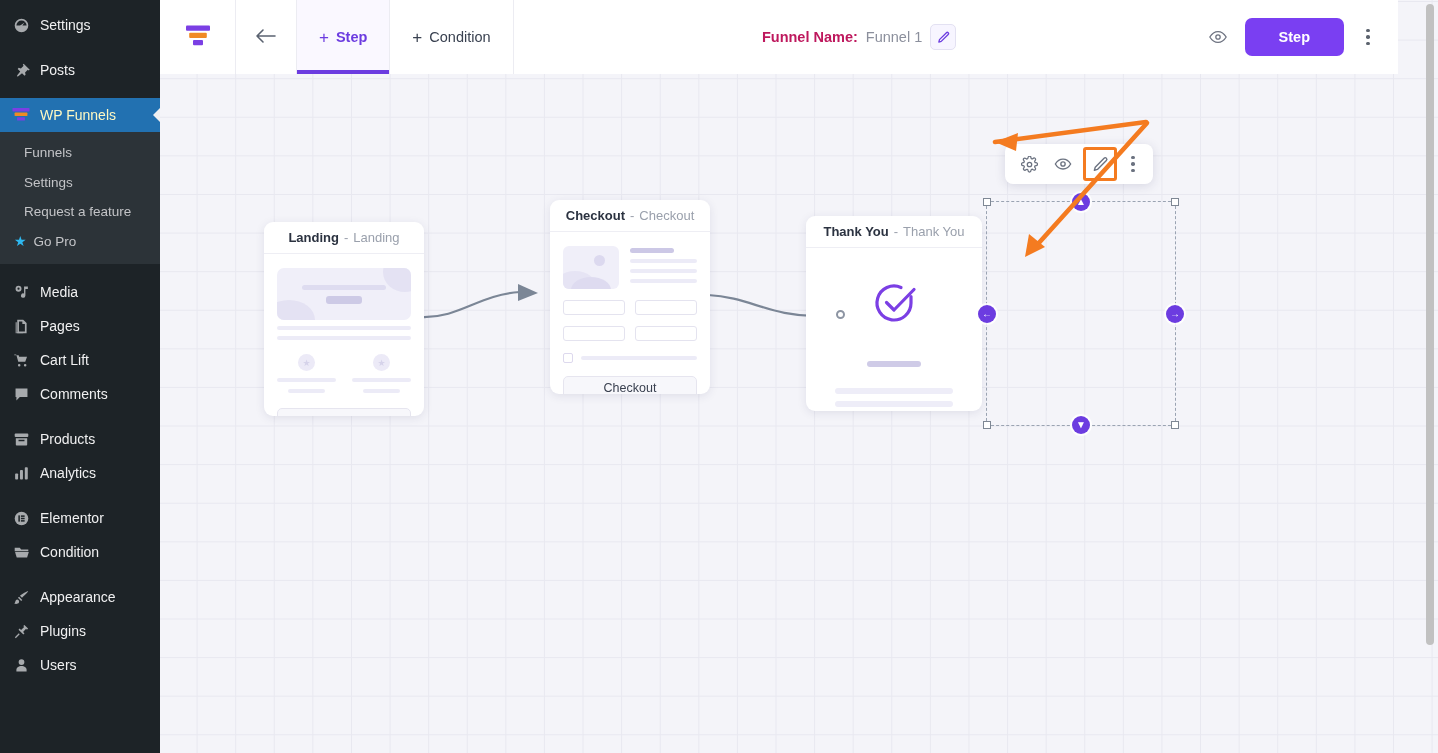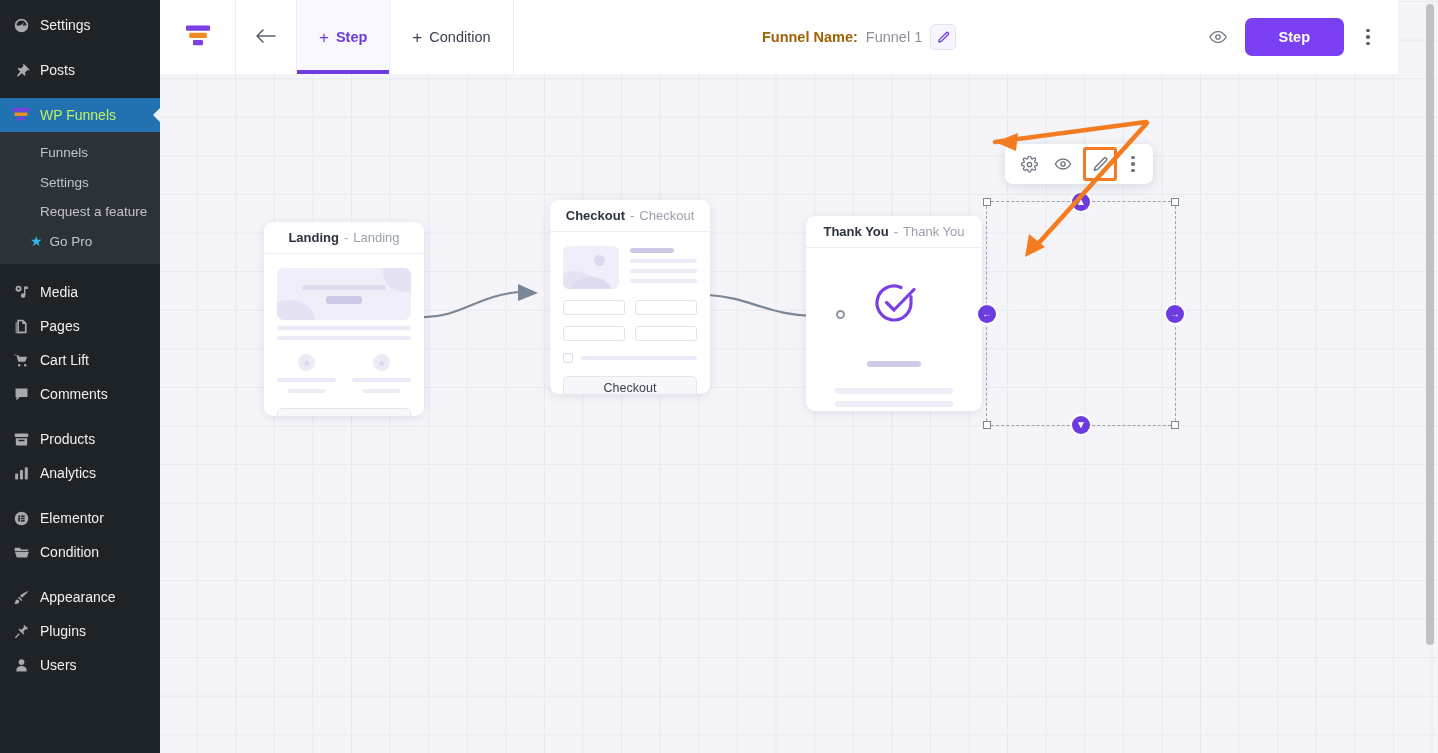--- a/index.html
+++ b/index.html
@@ -19,32 +19,32 @@
   }
   .wp-item {
     display: flex; align-items: center; gap: 9px;
     height: 34px; padding: 0 10px 0 11px;
     font-size: 14px; color: #f0f0f1; line-height: 1;
     cursor: pointer; position: relative;
   }
   .wp-item .ico { width: 20px; height: 20px; flex: 0 0 20px;
     display: flex; align-items: center; justify-content: center; color: #a7aaad; }
   .wp-item .ico svg { display: block; }
-  .wp-item.current { background: #2271b1; color: #bef264; }
+  .wp-item.current { background: #2271b1; color: #fef9c3; }
   .wp-item.current .ico { color: #fff; }
   .wp-item.current:after {
     content: ""; position: absolute; right: -1px; top: 50%;
     transform: translateY(-50%);
     border: 8px solid transparent; border-right-color: #f0f0f1;
   }
   .wp-gap { height: 11px; }
   #submenu { background: #2c3338; padding: 6px 0 8px 0; }
   .wp-sub {
     display: block; padding: 5px 0 5px 24px;
-    font-size: 13.5px; color: #c3c4c7; cursor: pointer; line-height: 1.45; margin-left: 16px;
+    font-size: 13.5px; color: #c3c4c7; cursor: pointer; line-height: 1.45;
   }
   .wp-sub.gopro { display: flex; align-items: center; gap: 7px; padding-left: 14px; }
   .star { color: #2eb8f0; font-size: 14px; line-height: 1; }
 
   
   #stage { position: relative; flex: 1; height: 753px; overflow: hidden; background: #f4f4f9; }
   #grid {
     position: absolute; inset: 0;
     background-image:
       linear-gradient(to right, #e8e8f0 1px, transparent 1px),
@@ -68,21 +68,21 @@
   }
   #back-btn { padding: 0 19px; color: #5a6270; }
   .tb-btn.active { color: #6c3ce0; background: #faf8ff; font-weight: 700; }
   .tb-btn.active:after {
     content: ""; position: absolute; left: 0; right: 0; bottom: 0; height: 4px;
     background: #6c3ce0;
   }
   .plus { font-size: 17px; font-weight: 400; line-height: 1; }
   #tb-spacer { flex: 1; }
   #funnel-name-wrap { display: flex; align-items: center; gap: 8px; }
-  #fn-label { font-size: 14.5px; font-weight: 700; color: #a16207; }
+  #fn-label { font-size: 14.5px; font-weight: 700; color: #be185d; }
   #fn-value { font-size: 14.5px; color: #8b8f9c; }
   #fn-edit {
     width: 26px; height: 26px; border: 1px solid #e3e1f2; border-radius: 5px;
     background: #f7f5ff; display: flex; align-items: center; justify-content: center;
     cursor: pointer; color: #6c3ce0;
   }
   #tb-right { display: flex; align-items: center; gap: 14px; padding-right: 20px; }
   #eye-btn { width: 26px; height: 26px; display: flex; align-items: center;
     justify-content: center; cursor: pointer; color: #6d7280; }
   #save-btn {

